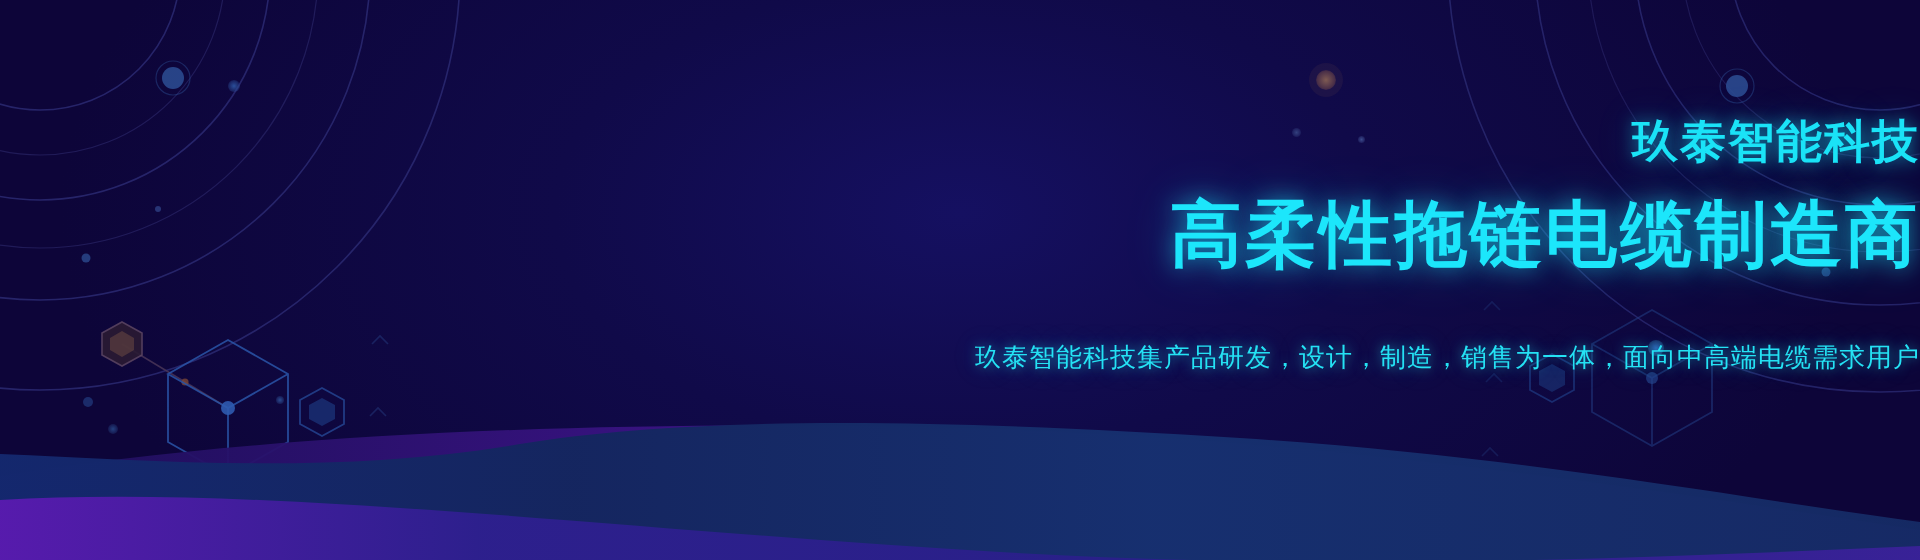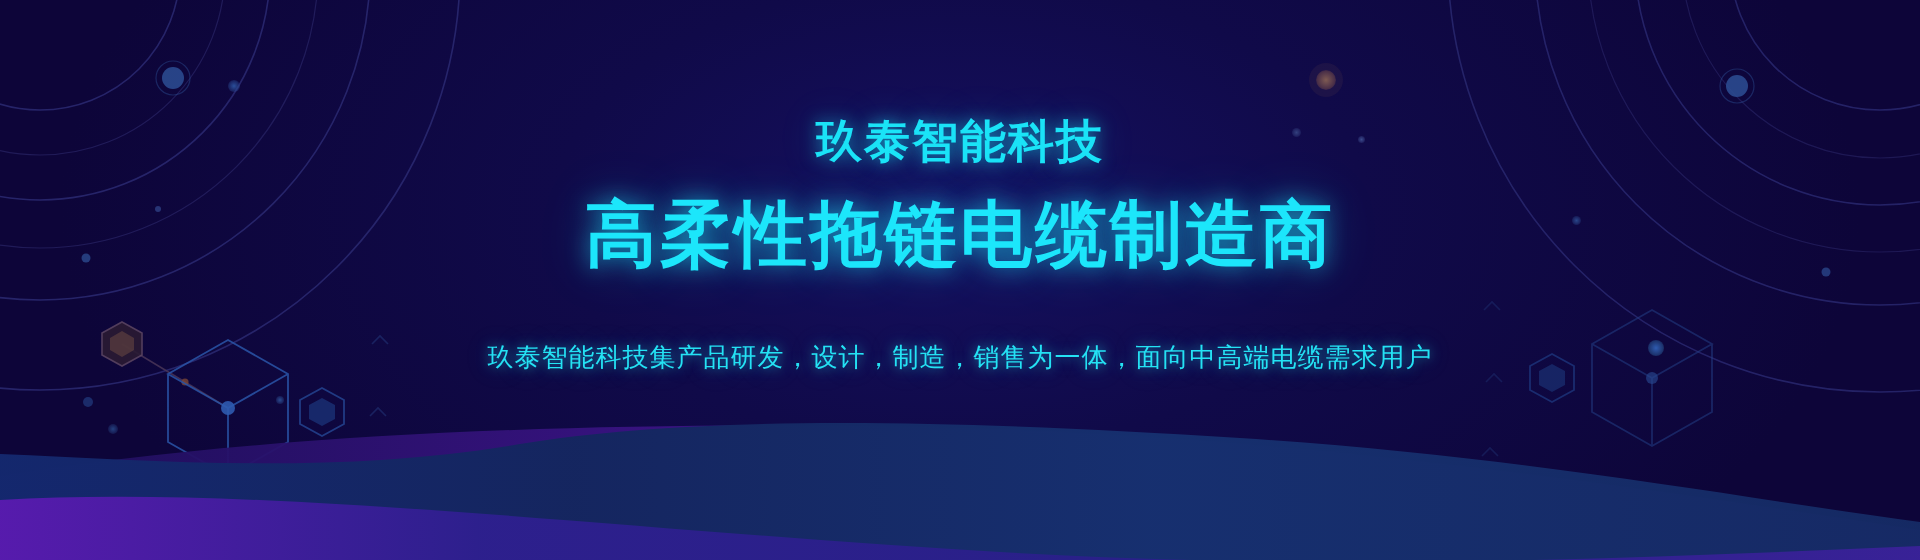--- a/index.html
+++ b/index.html
@@ -66,21 +66,21 @@
     pointer-events: none;
   }
   .waves svg { display: block; width: 100%; height: 100%; }
 
   
   .content {
     position: absolute;
     inset: 0;
     display: flex;
     flex-direction: column;
-    align-items: center;
+    align-items: flex-end;
     z-index: 12;
   }
 
   .eyebrow {
     margin-top: 118px;
     font-size: 46px;
     font-weight: 700;
     letter-spacing: 2px;
     color: #1ae3f7;
     line-height: 1;

